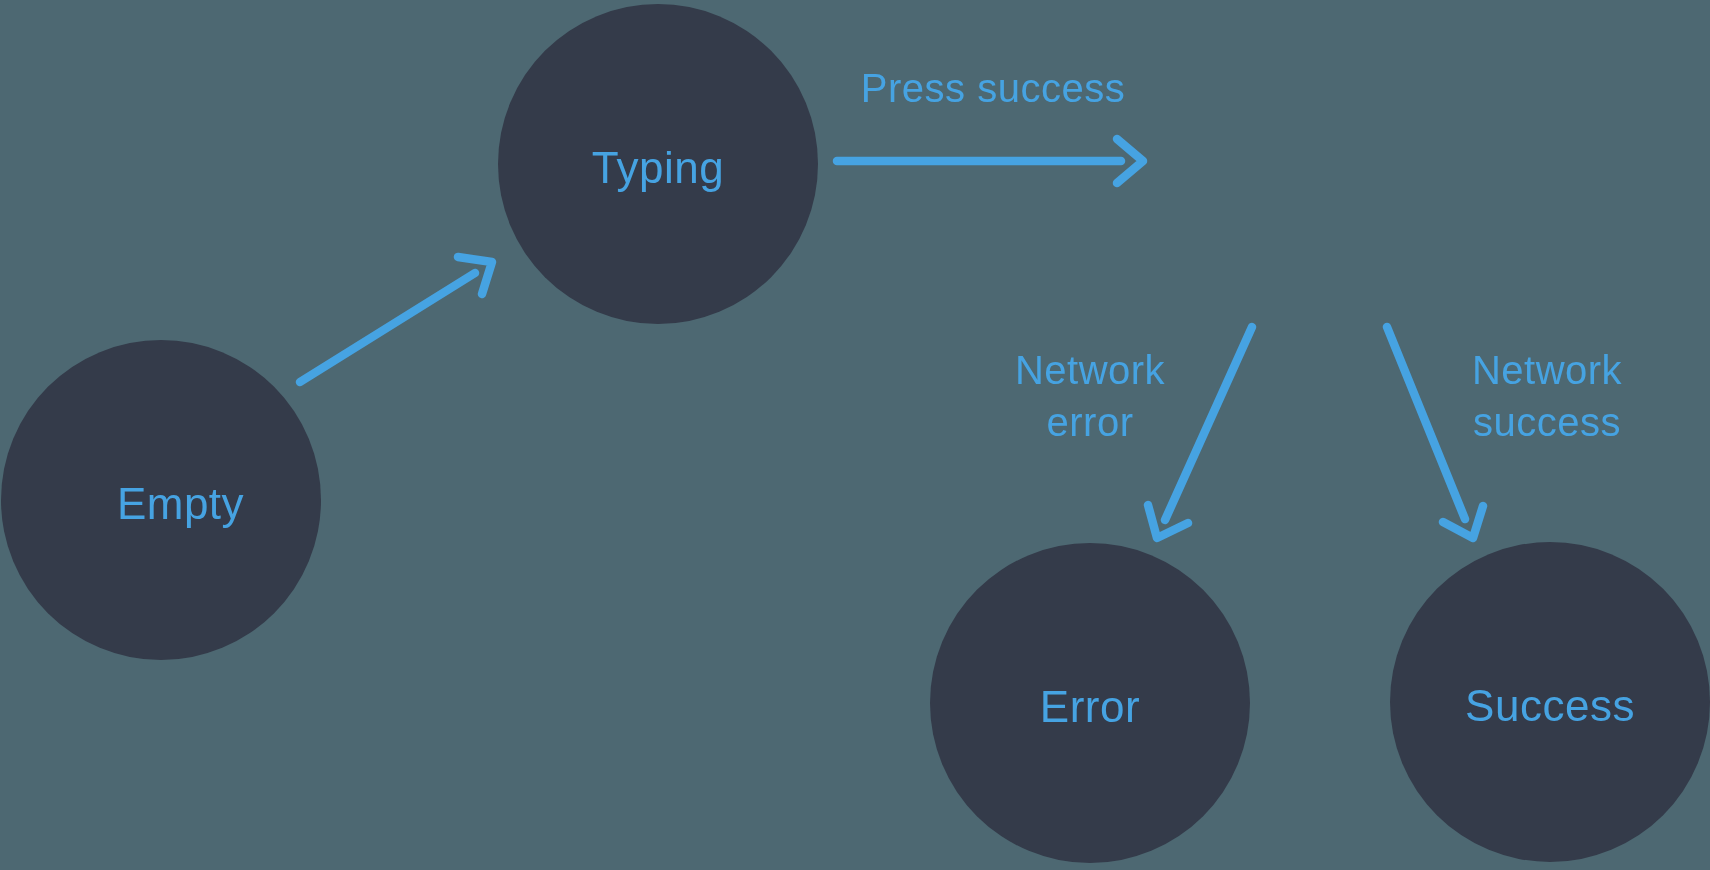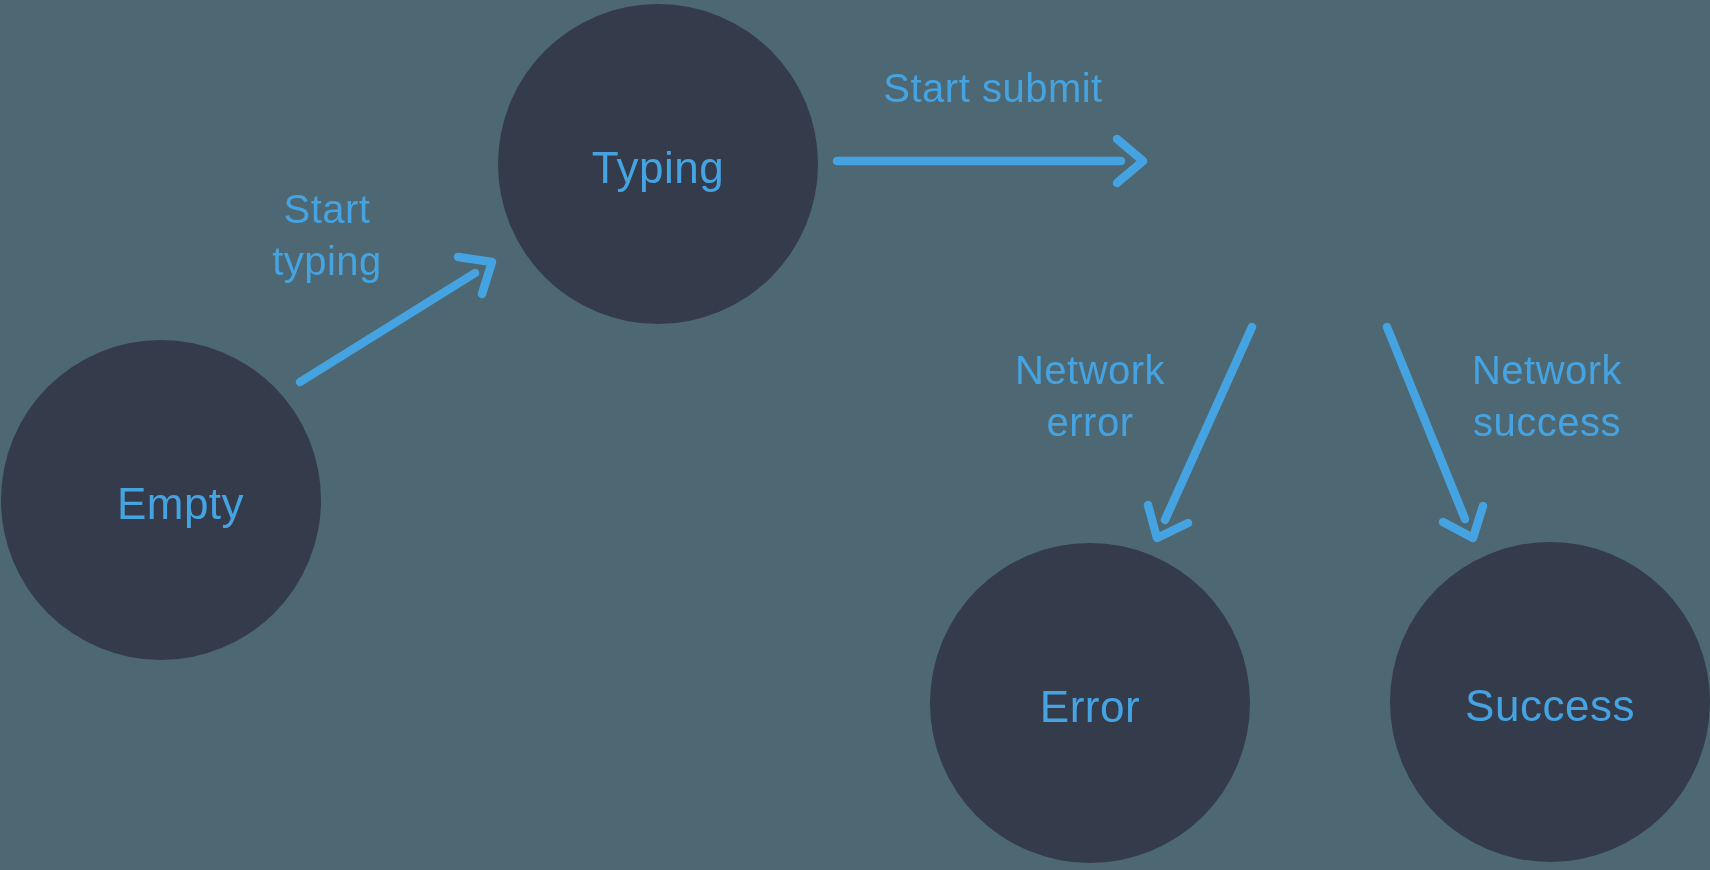--- a/index.html
+++ b/index.html
@@ -107,21 +107,19 @@
 
 
   <div class="node node-error">
     <span class="node-label">Error</span>
   </div>
 
   <div class="node node-success">
     <span class="node-label">Success</span>
   </div>
 
-  <div class="edge-label el-start-typing">Start
-typing</div>
-  <div class="edge-label el-press-submit">Start submit</div>
+  <div class="edge-label el-press-submit">Press success</div>
   <div class="edge-label el-network-error">Network
 error</div>
   <div class="edge-label el-network-success">Network
 success</div>
 
 </div>
 
 </body></html>

